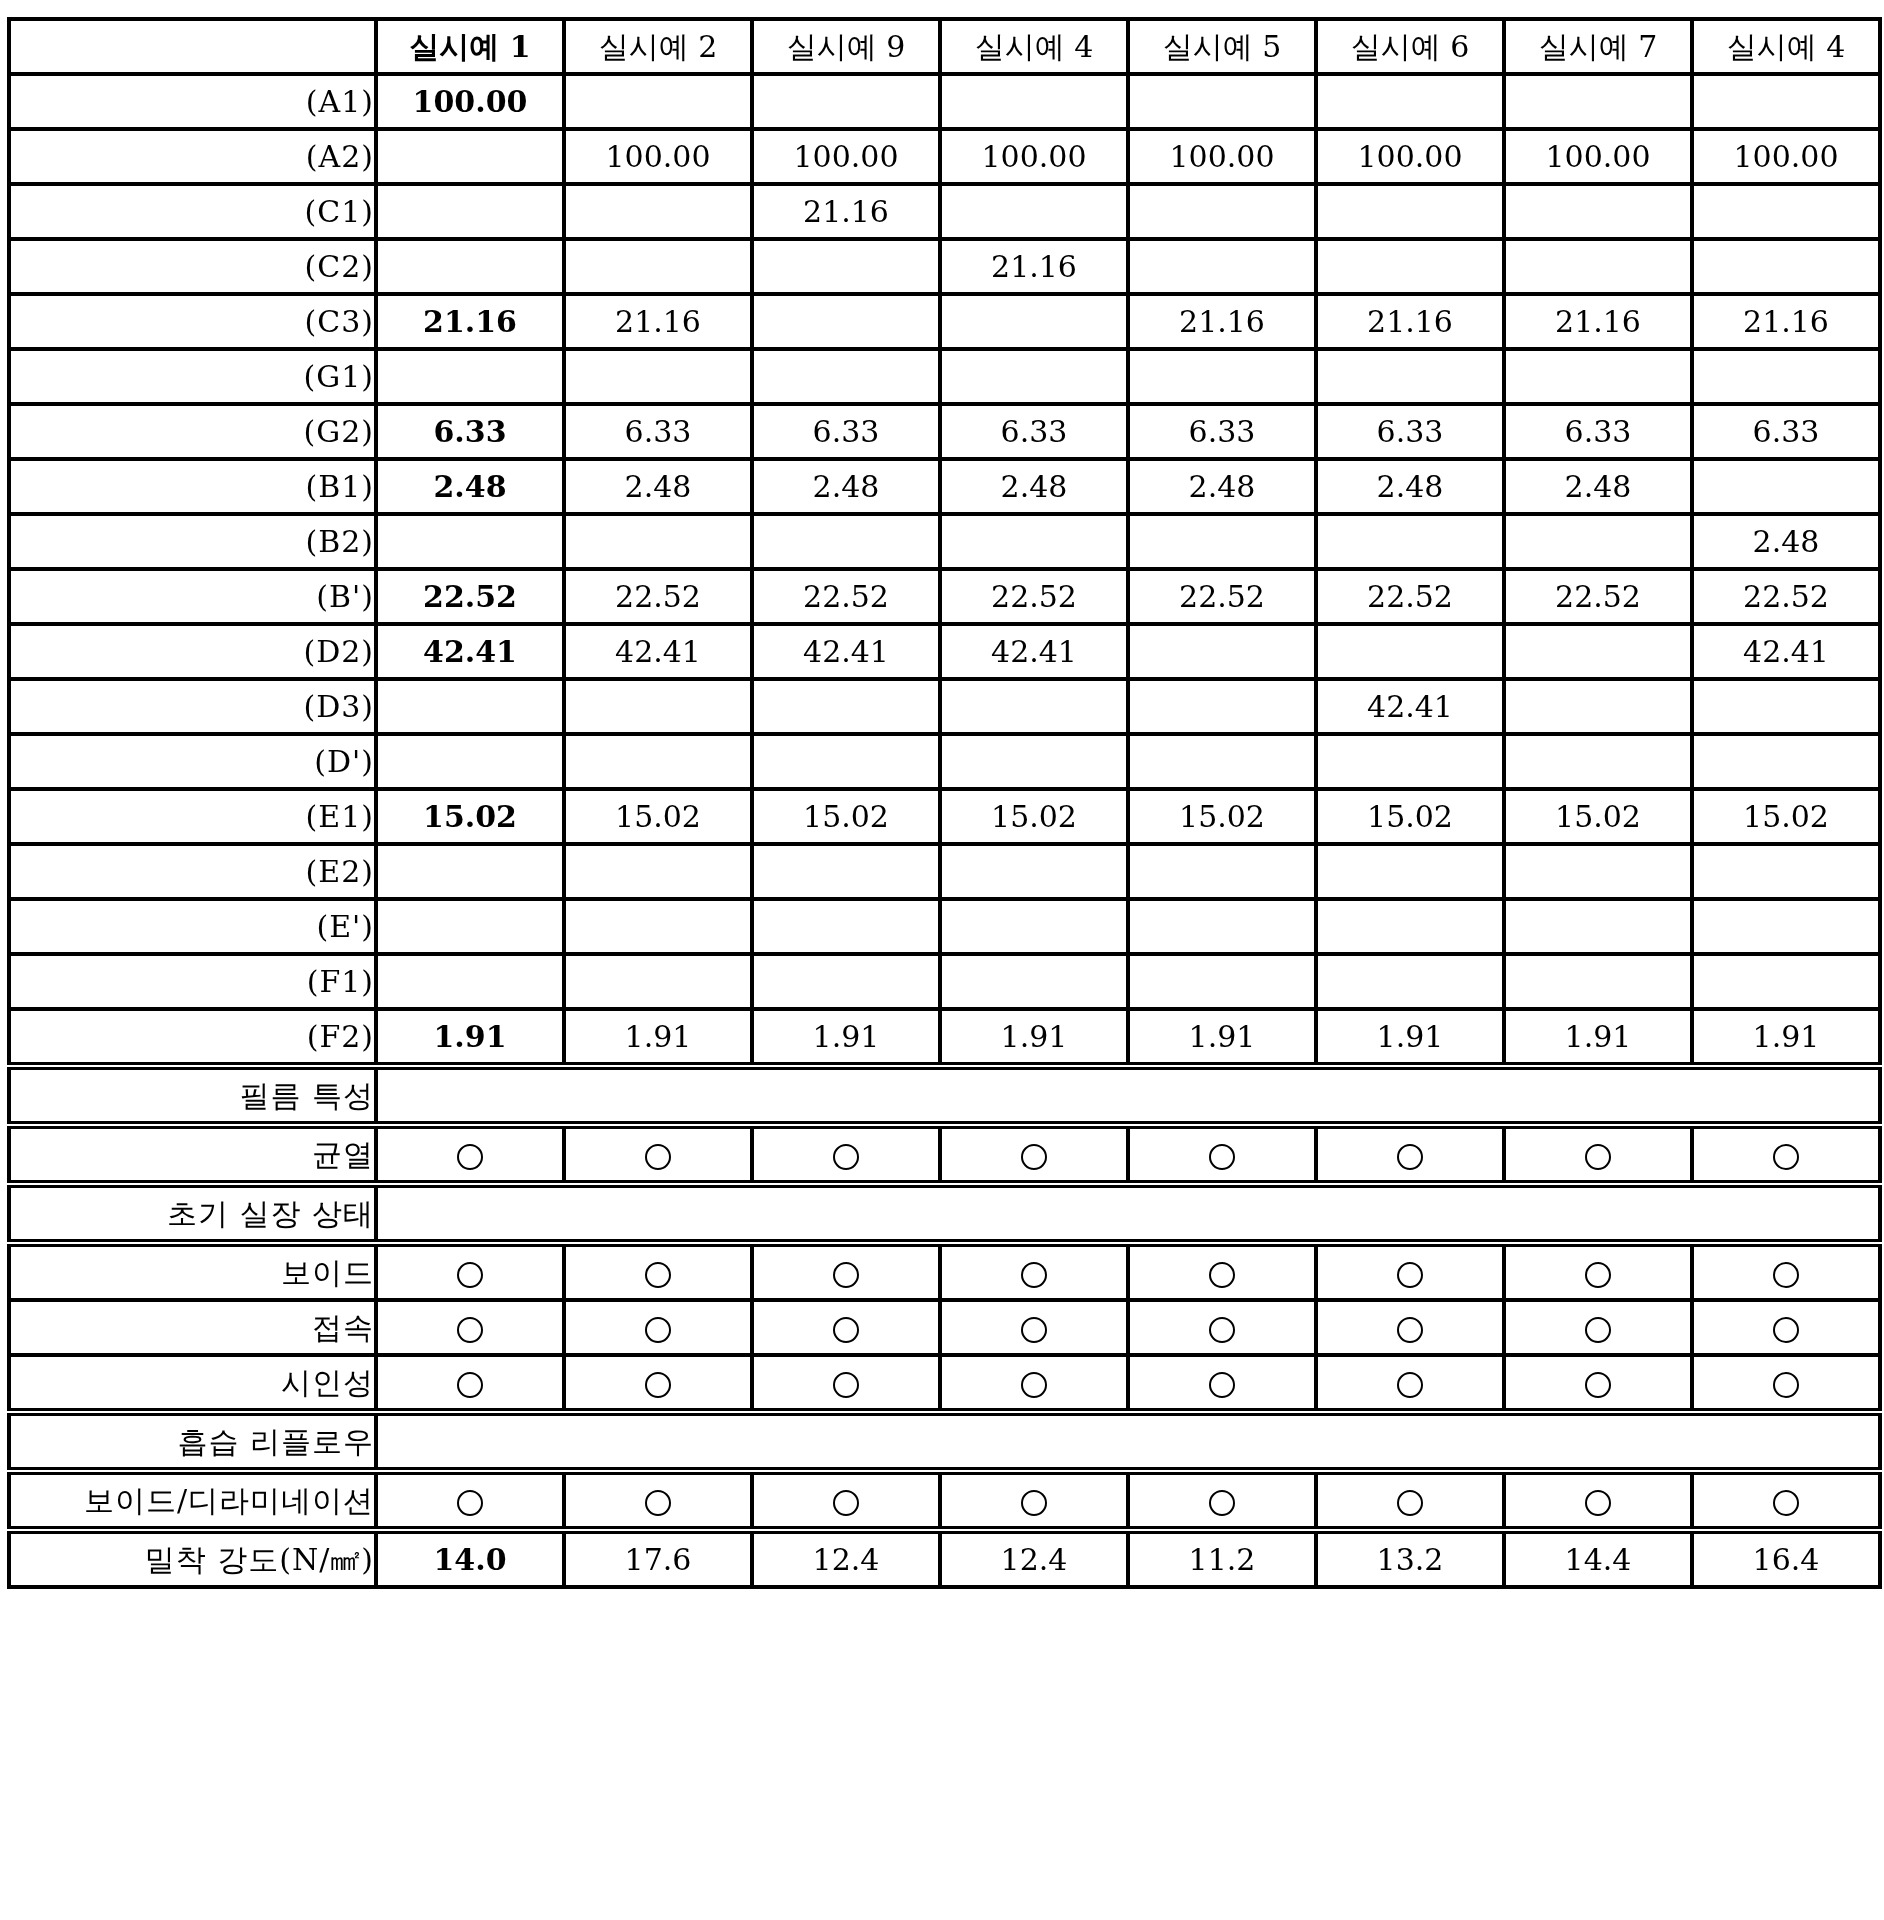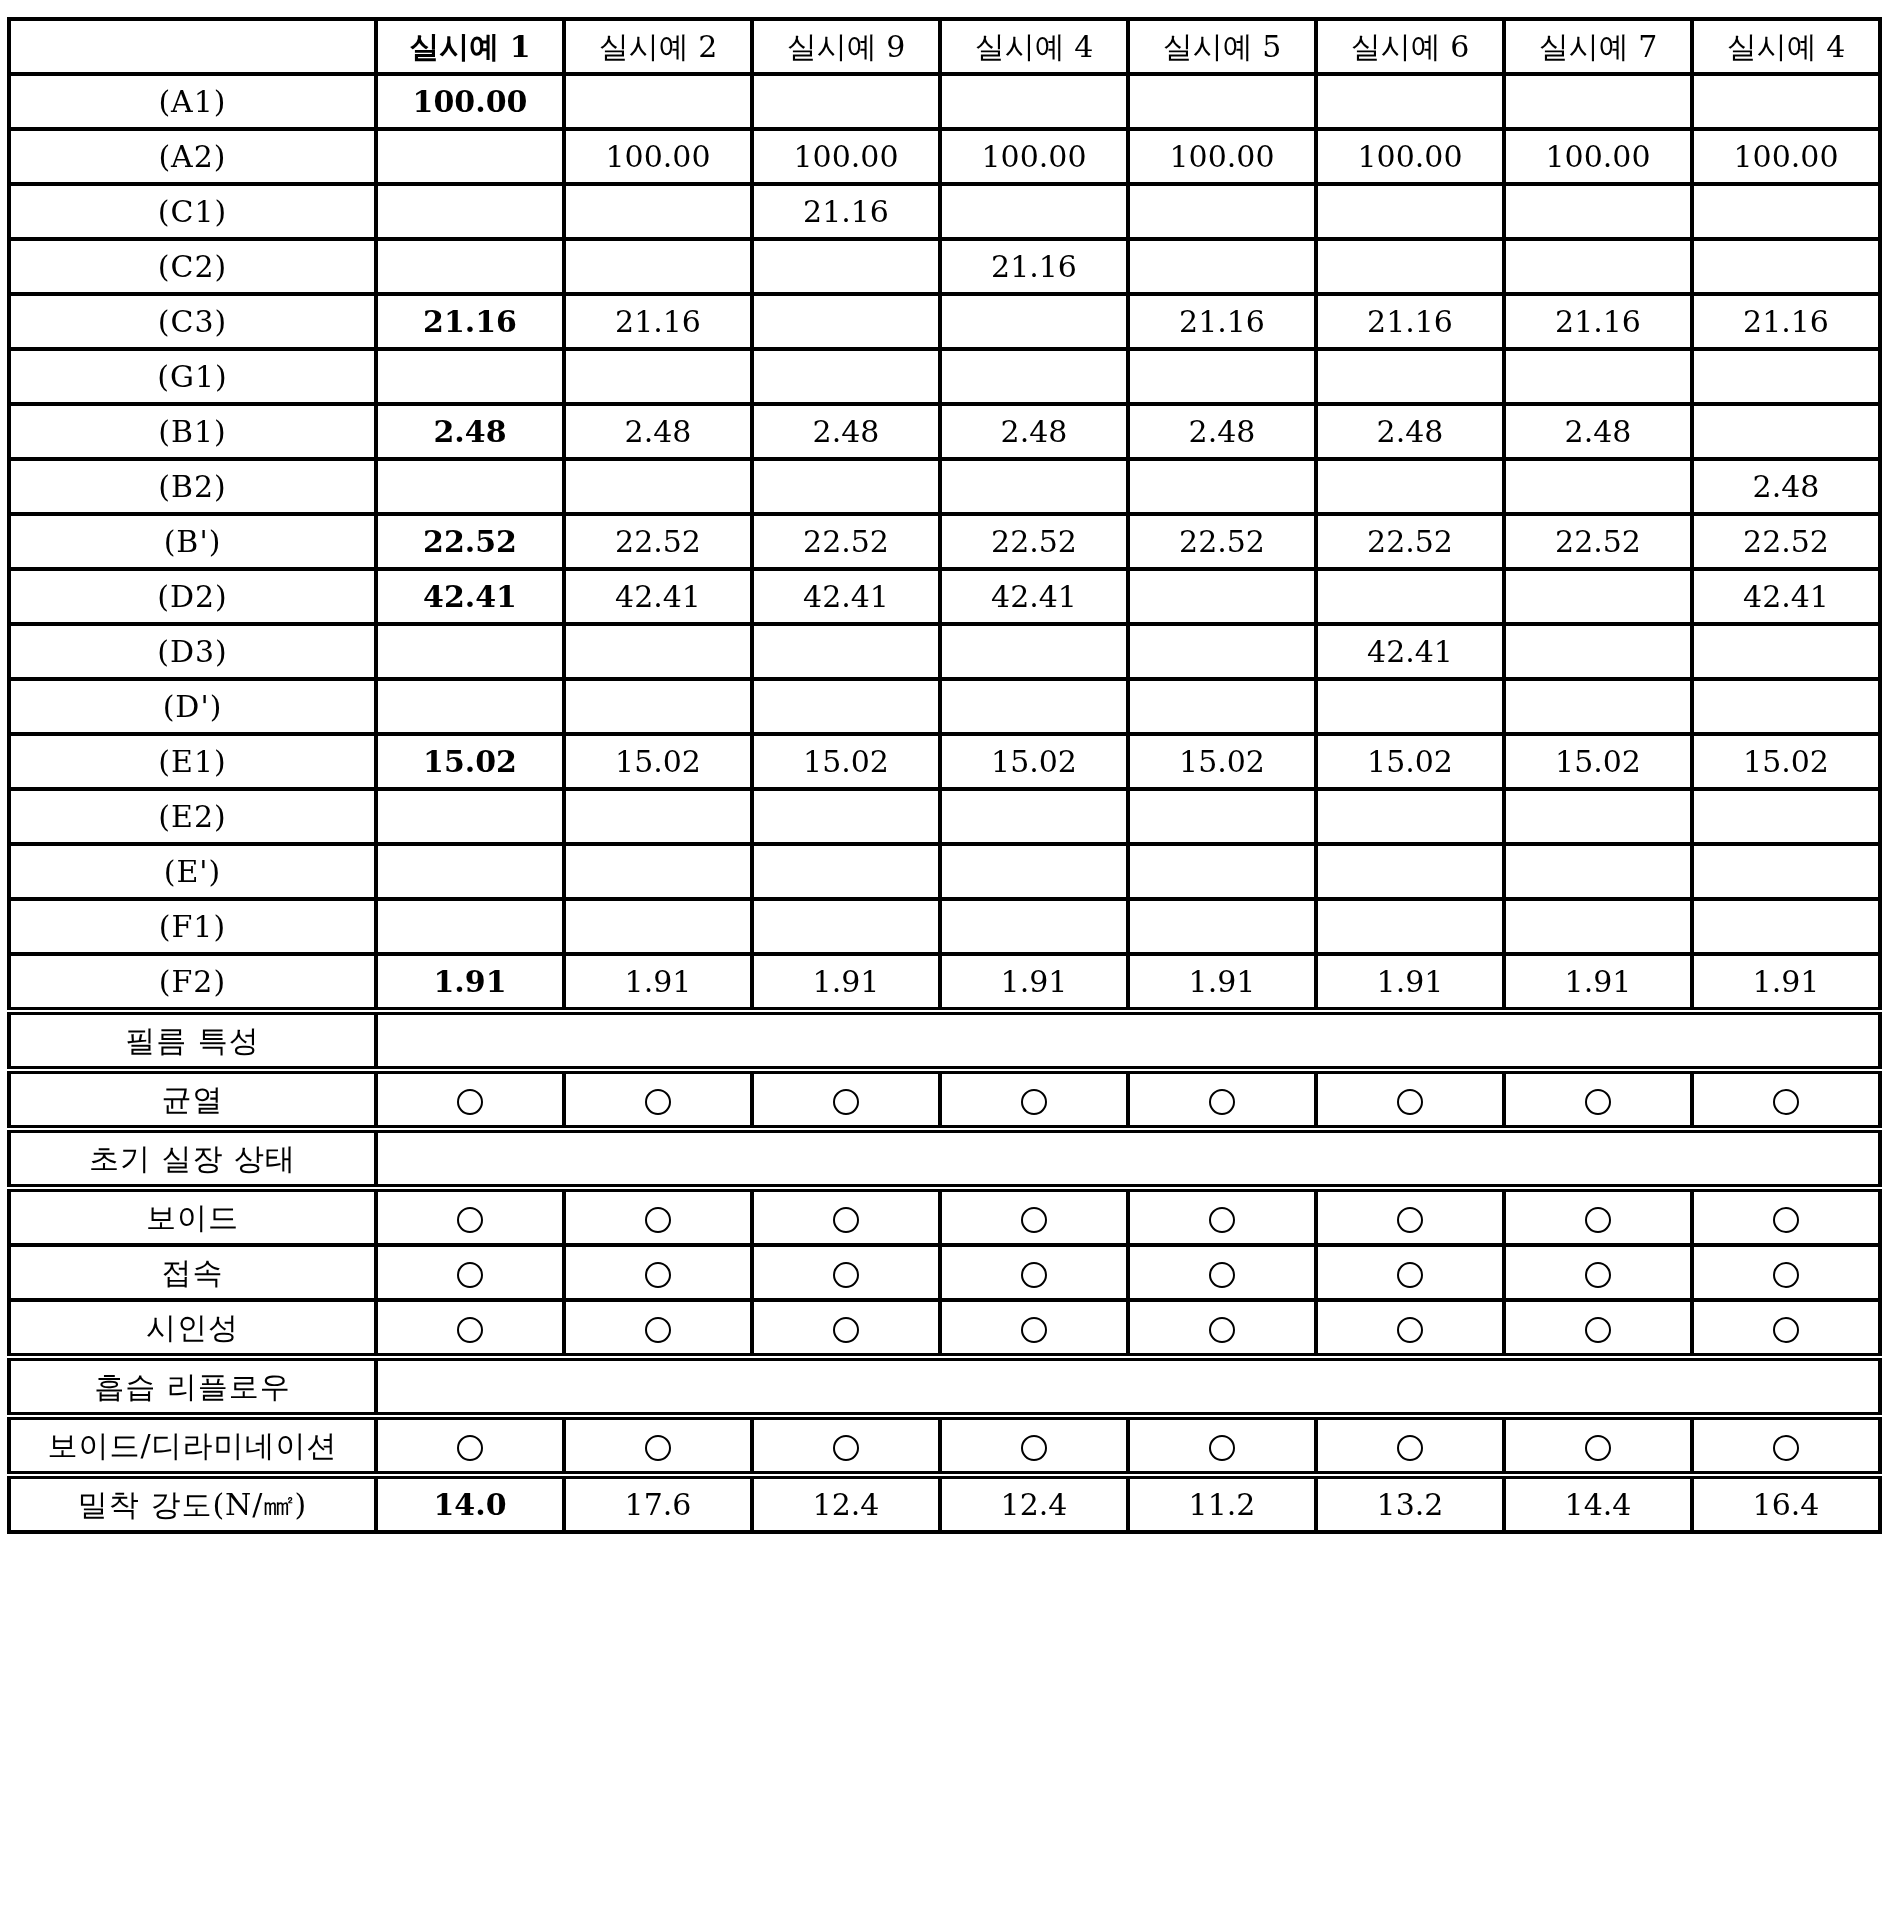--- a/index.html
+++ b/index.html
@@ -2,21 +2,21 @@
 <html><head>
 <meta charset="utf-8">
 <style>
   html, body { margin: 0; padding: 0; background: #ffffff; }
   body { width: 1884px; height: 1920px; position: relative; overflow: hidden;
          font-family: "DejaVu Serif", "Liberation Serif", serif; color: #000; }
   table.grid { position: absolute; left: 7px; top: 17px; width: 1871px;
                border-collapse: collapse; table-layout: fixed; }
   table.grid td { border: 4px solid #000; height: 51px; padding: 0;
                   font-size: 30px; line-height: 51px; white-space: nowrap; overflow: hidden; }
-  td.label { text-align: center; padding-left: 6px; letter-spacing: 1px; }
+  td.label { text-align: right; padding-left: 6px; letter-spacing: 1px; }
   td.val { text-align: center; }
   td.first-data { border-left: 8px double #000; font-weight: bold; }
   tr.sep td { border-top: 8px double #000; }
   .circle { display: inline-block; width: 26px; height: 26px; border: 2px solid #000;
             border-radius: 50%; vertical-align: middle; box-sizing: border-box; }
   col.c0 { width: 367px; }
   col.cd { width: 188px; }
 </style>
 </head>
 <body>
@@ -105,20 +105,31 @@
         <td class="val first-data"></td>
         <td class="val"></td>
         <td class="val"></td>
         <td class="val"></td>
         <td class="val"></td>
         <td class="val"></td>
         <td class="val"></td>
         <td class="val"></td>
       </tr>
       <tr>
+        <td class="label">(G2)</td>
+        <td class="val first-data">6.33</td>
+        <td class="val">6.33</td>
+        <td class="val">6.33</td>
+        <td class="val">6.33</td>
+        <td class="val">6.33</td>
+        <td class="val">6.33</td>
+        <td class="val">6.33</td>
+        <td class="val">6.33</td>
+      </tr>
+      <tr>
         <td class="label">(B1)</td>
         <td class="val first-data">2.48</td>
         <td class="val">2.48</td>
         <td class="val">2.48</td>
         <td class="val">2.48</td>
         <td class="val">2.48</td>
         <td class="val">2.48</td>
         <td class="val">2.48</td>
         <td class="val"></td>
       </tr>

